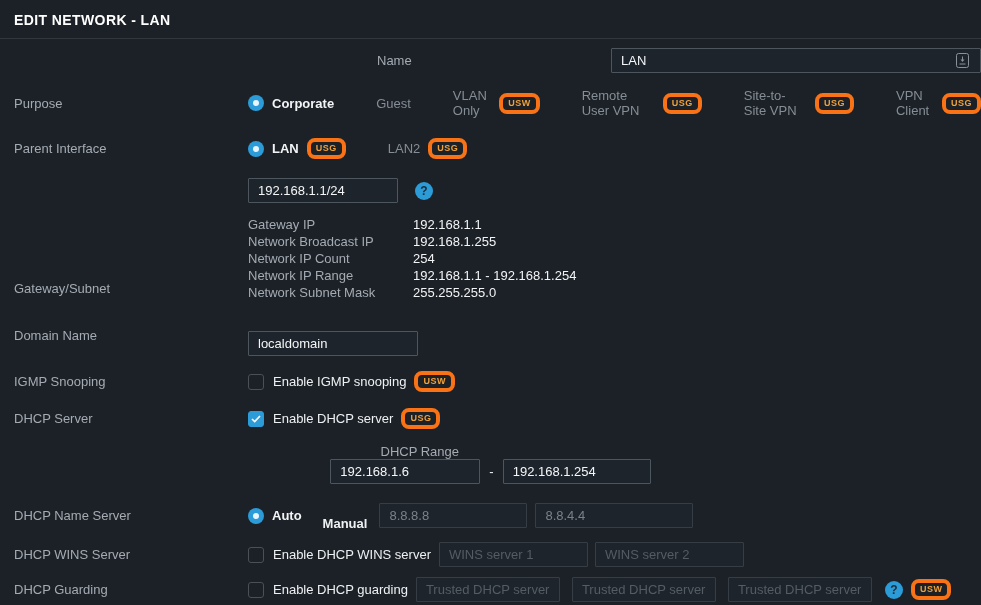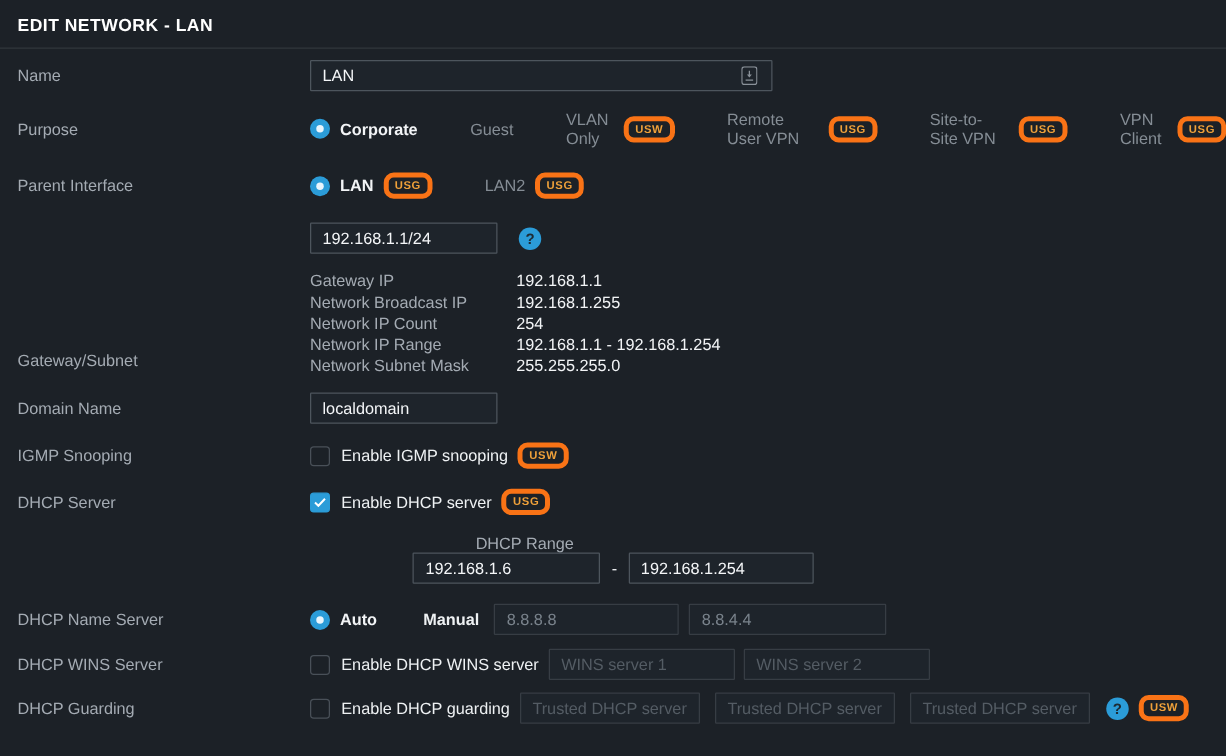--- a/index.html
+++ b/index.html
@@ -85,21 +85,21 @@
 </style>
 </head>
 <body>
 
 <div class="header">
   <h1>EDIT NETWORK - LAN</h1>
 </div>
 
 <div class="form">
 
-  <div class="row" style="margin-bottom:15px;">
+  <div class="row" style="margin-bottom:15px;justify-content:flex-end;">
     <div class="label">Name</div>
     <div class="controls">
       <span class="input-wrap">
         <input class="txt" style="width: 370px;" value="LAN">
         <span class="field-icon">
           <svg width="13" height="15" viewBox="0 0 13 15">
             <rect x="0.5" y="0.5" width="12" height="14" rx="2" fill="none" stroke="#8a9199"></rect>
             <line x1="6.5" y1="3.5" x2="6.5" y2="8" stroke="#8a9199"></line>
             <path d="M4.5 6.5 L6.5 9 L8.5 6.5 Z" fill="#8a9199"></path>
             <line x1="3.5" y1="11" x2="9.5" y2="11" stroke="#8a9199"></line>
@@ -187,21 +187,21 @@
           <span class="ilabel">Network Subnet Mask</span>
           <span class="ivalue">255.255.255.0</span>
         </div>
       </div>
     </div>
   </div>
 
   <div class="row" style="margin-bottom:15px;">
     <div class="label">Domain Name</div>
     <div class="controls">
-      <input class="txt" style="width: 150px;" value="localdomain">
+      <input class="txt" style="width: 170px; margin-top: 17px;" value="localdomain">
     </div>
   </div>
 
   <div class="row" style="margin-bottom:16px;">
     <div class="label">IGMP Snooping</div>
     <div class="controls">
       <span class="checkbox"></span>
       <span class="cb-label">Enable IGMP snooping</span>
       <span class="badge">USW</span>
     </div>
@@ -229,21 +229,21 @@
     </div>
   </div>
 
   <div class="row" style="margin-bottom:11px;">
     <div class="label">DHCP Name Server</div>
     <div class="controls">
       <div class="opt sel">
         <span class="radio on"></span>
         <span class="opt-label">Auto</span>
       </div>
-      <div class="opt" style="margin-left:13px;">
+      <div class="opt" style="margin-left:13px;flex-direction:column;">
         <span class="radio"></span>
         <span class="opt-label" style="color:#eef1f3;font-weight:bold;">Manual</span>
       </div>
       <input class="txt dim" style="width: 148px; margin-left: 12px;" value="8.8.8.8">
       <input class="txt dim" style="width: 158px; margin-left: 8px;" value="8.8.4.4">
     </div>
   </div>
 
   <div class="row" style="margin-bottom:10px;">
     <div class="label">DHCP WINS Server</div>

